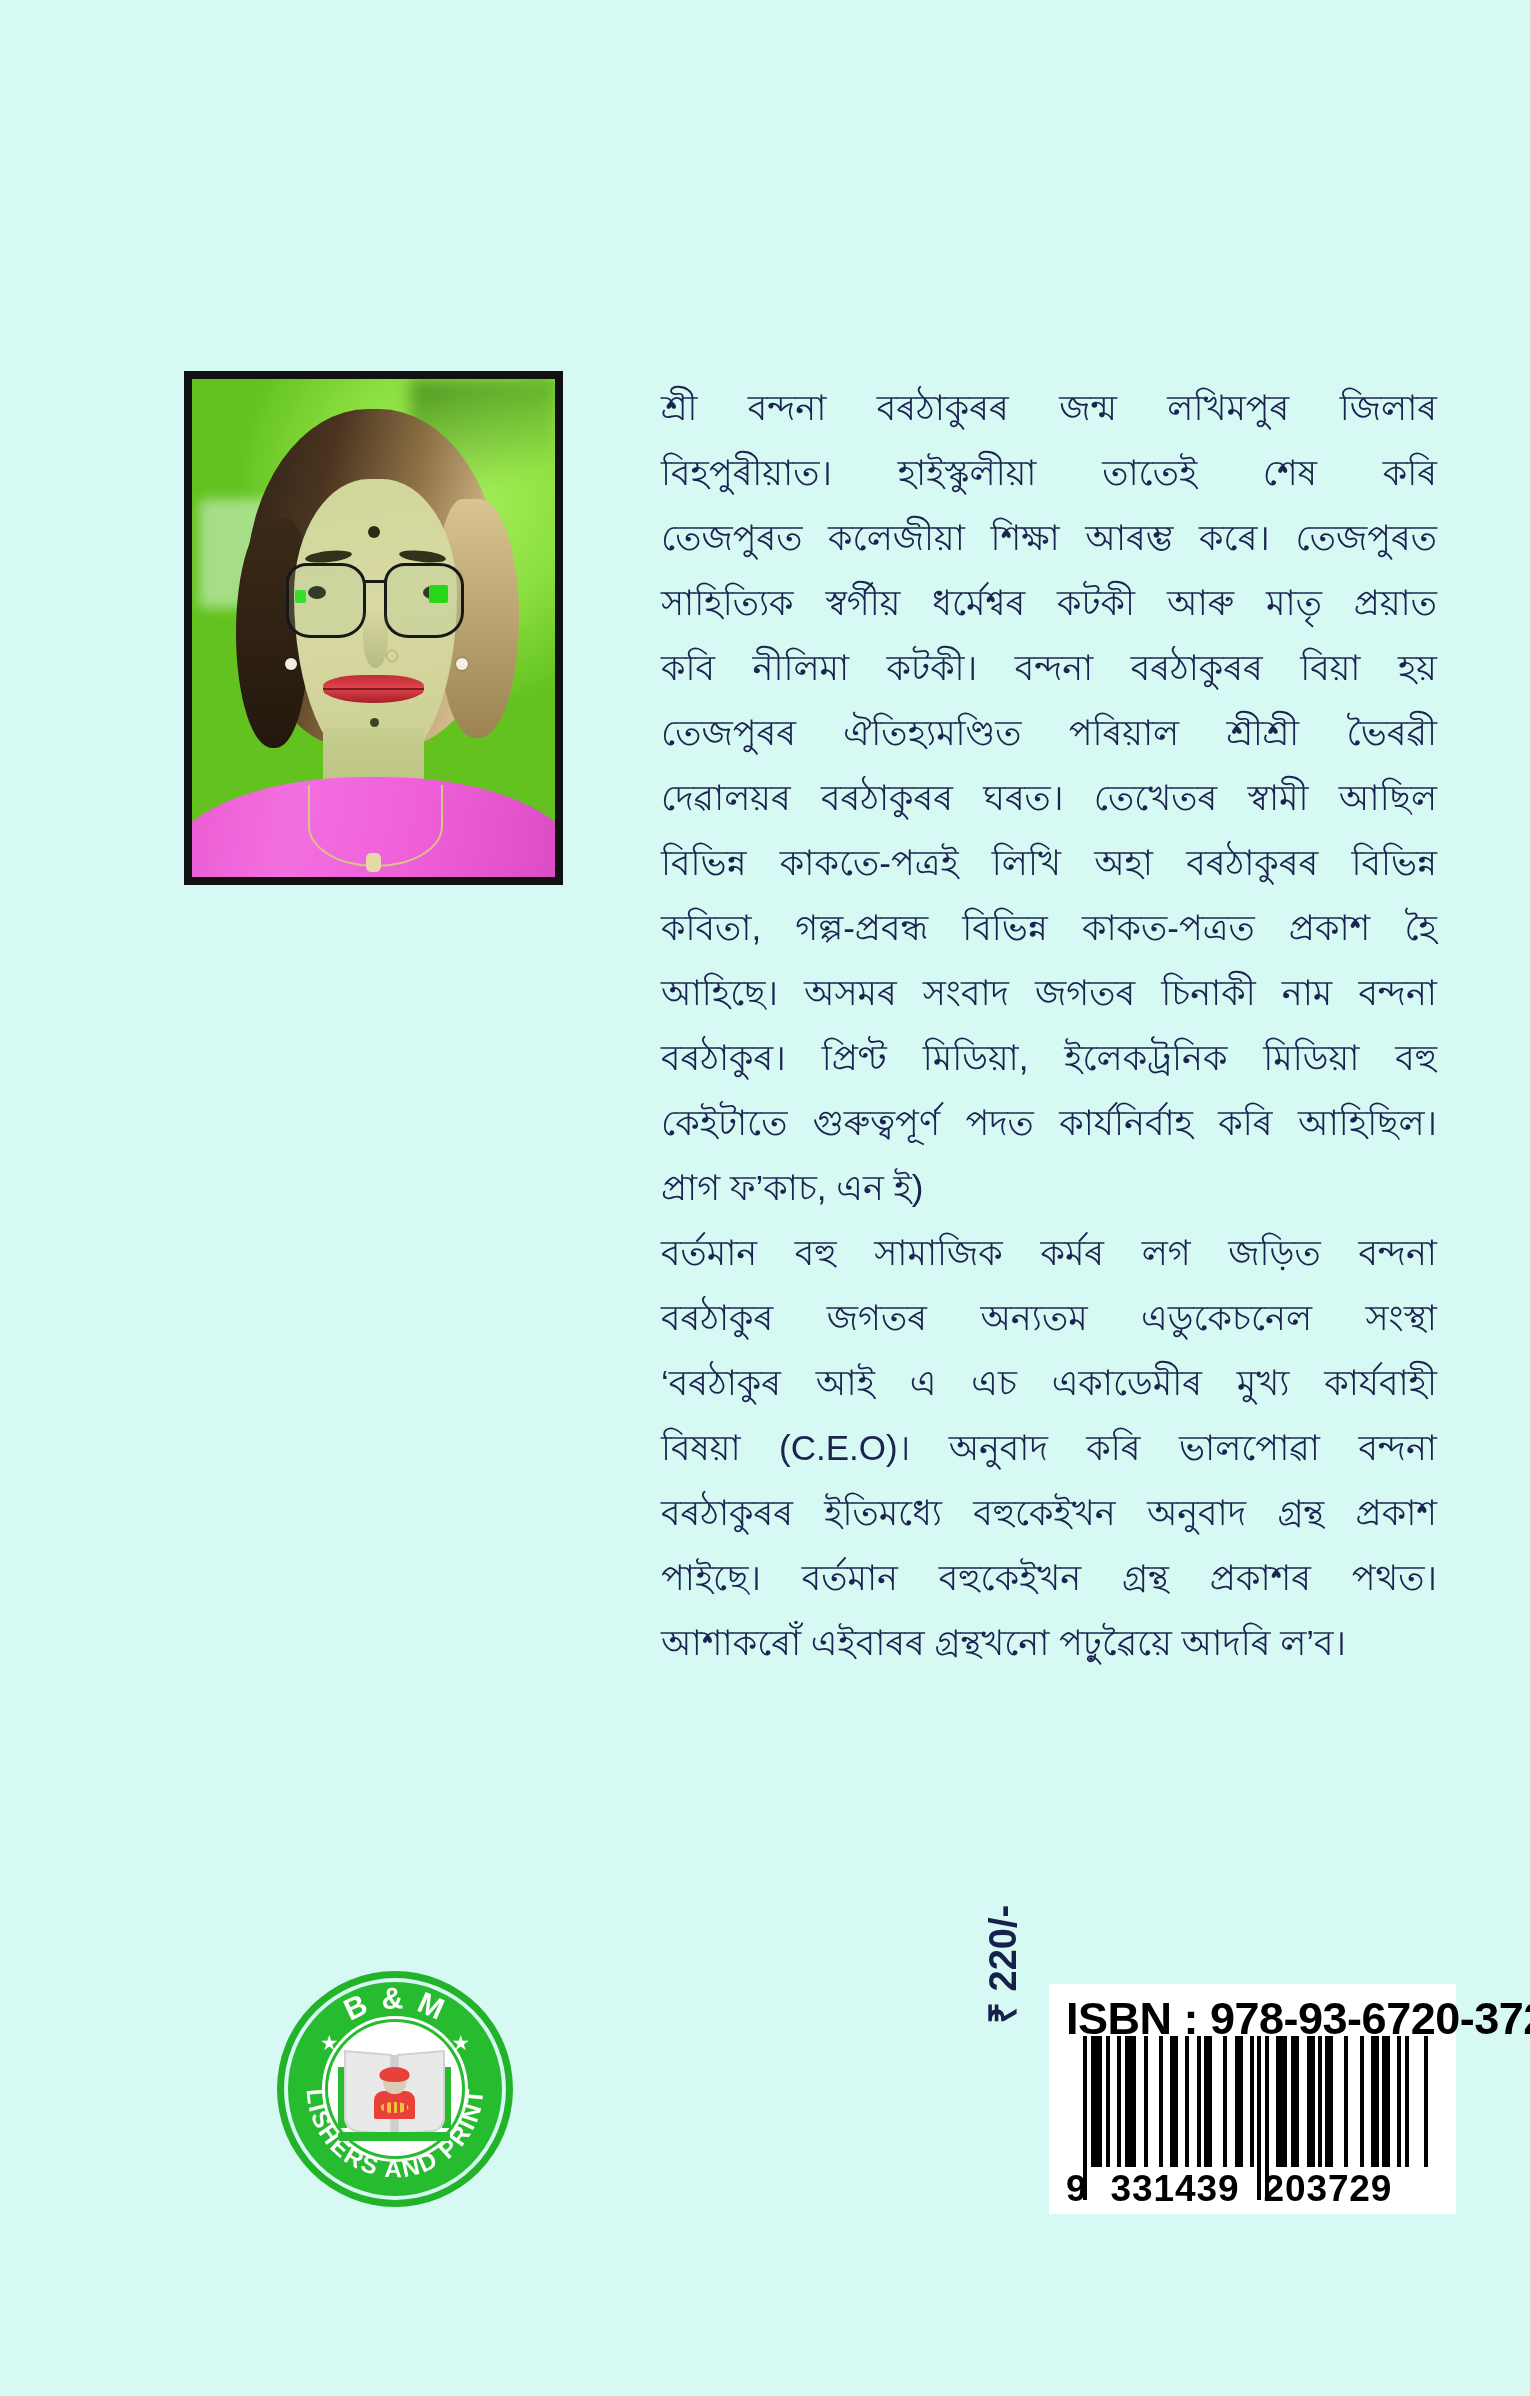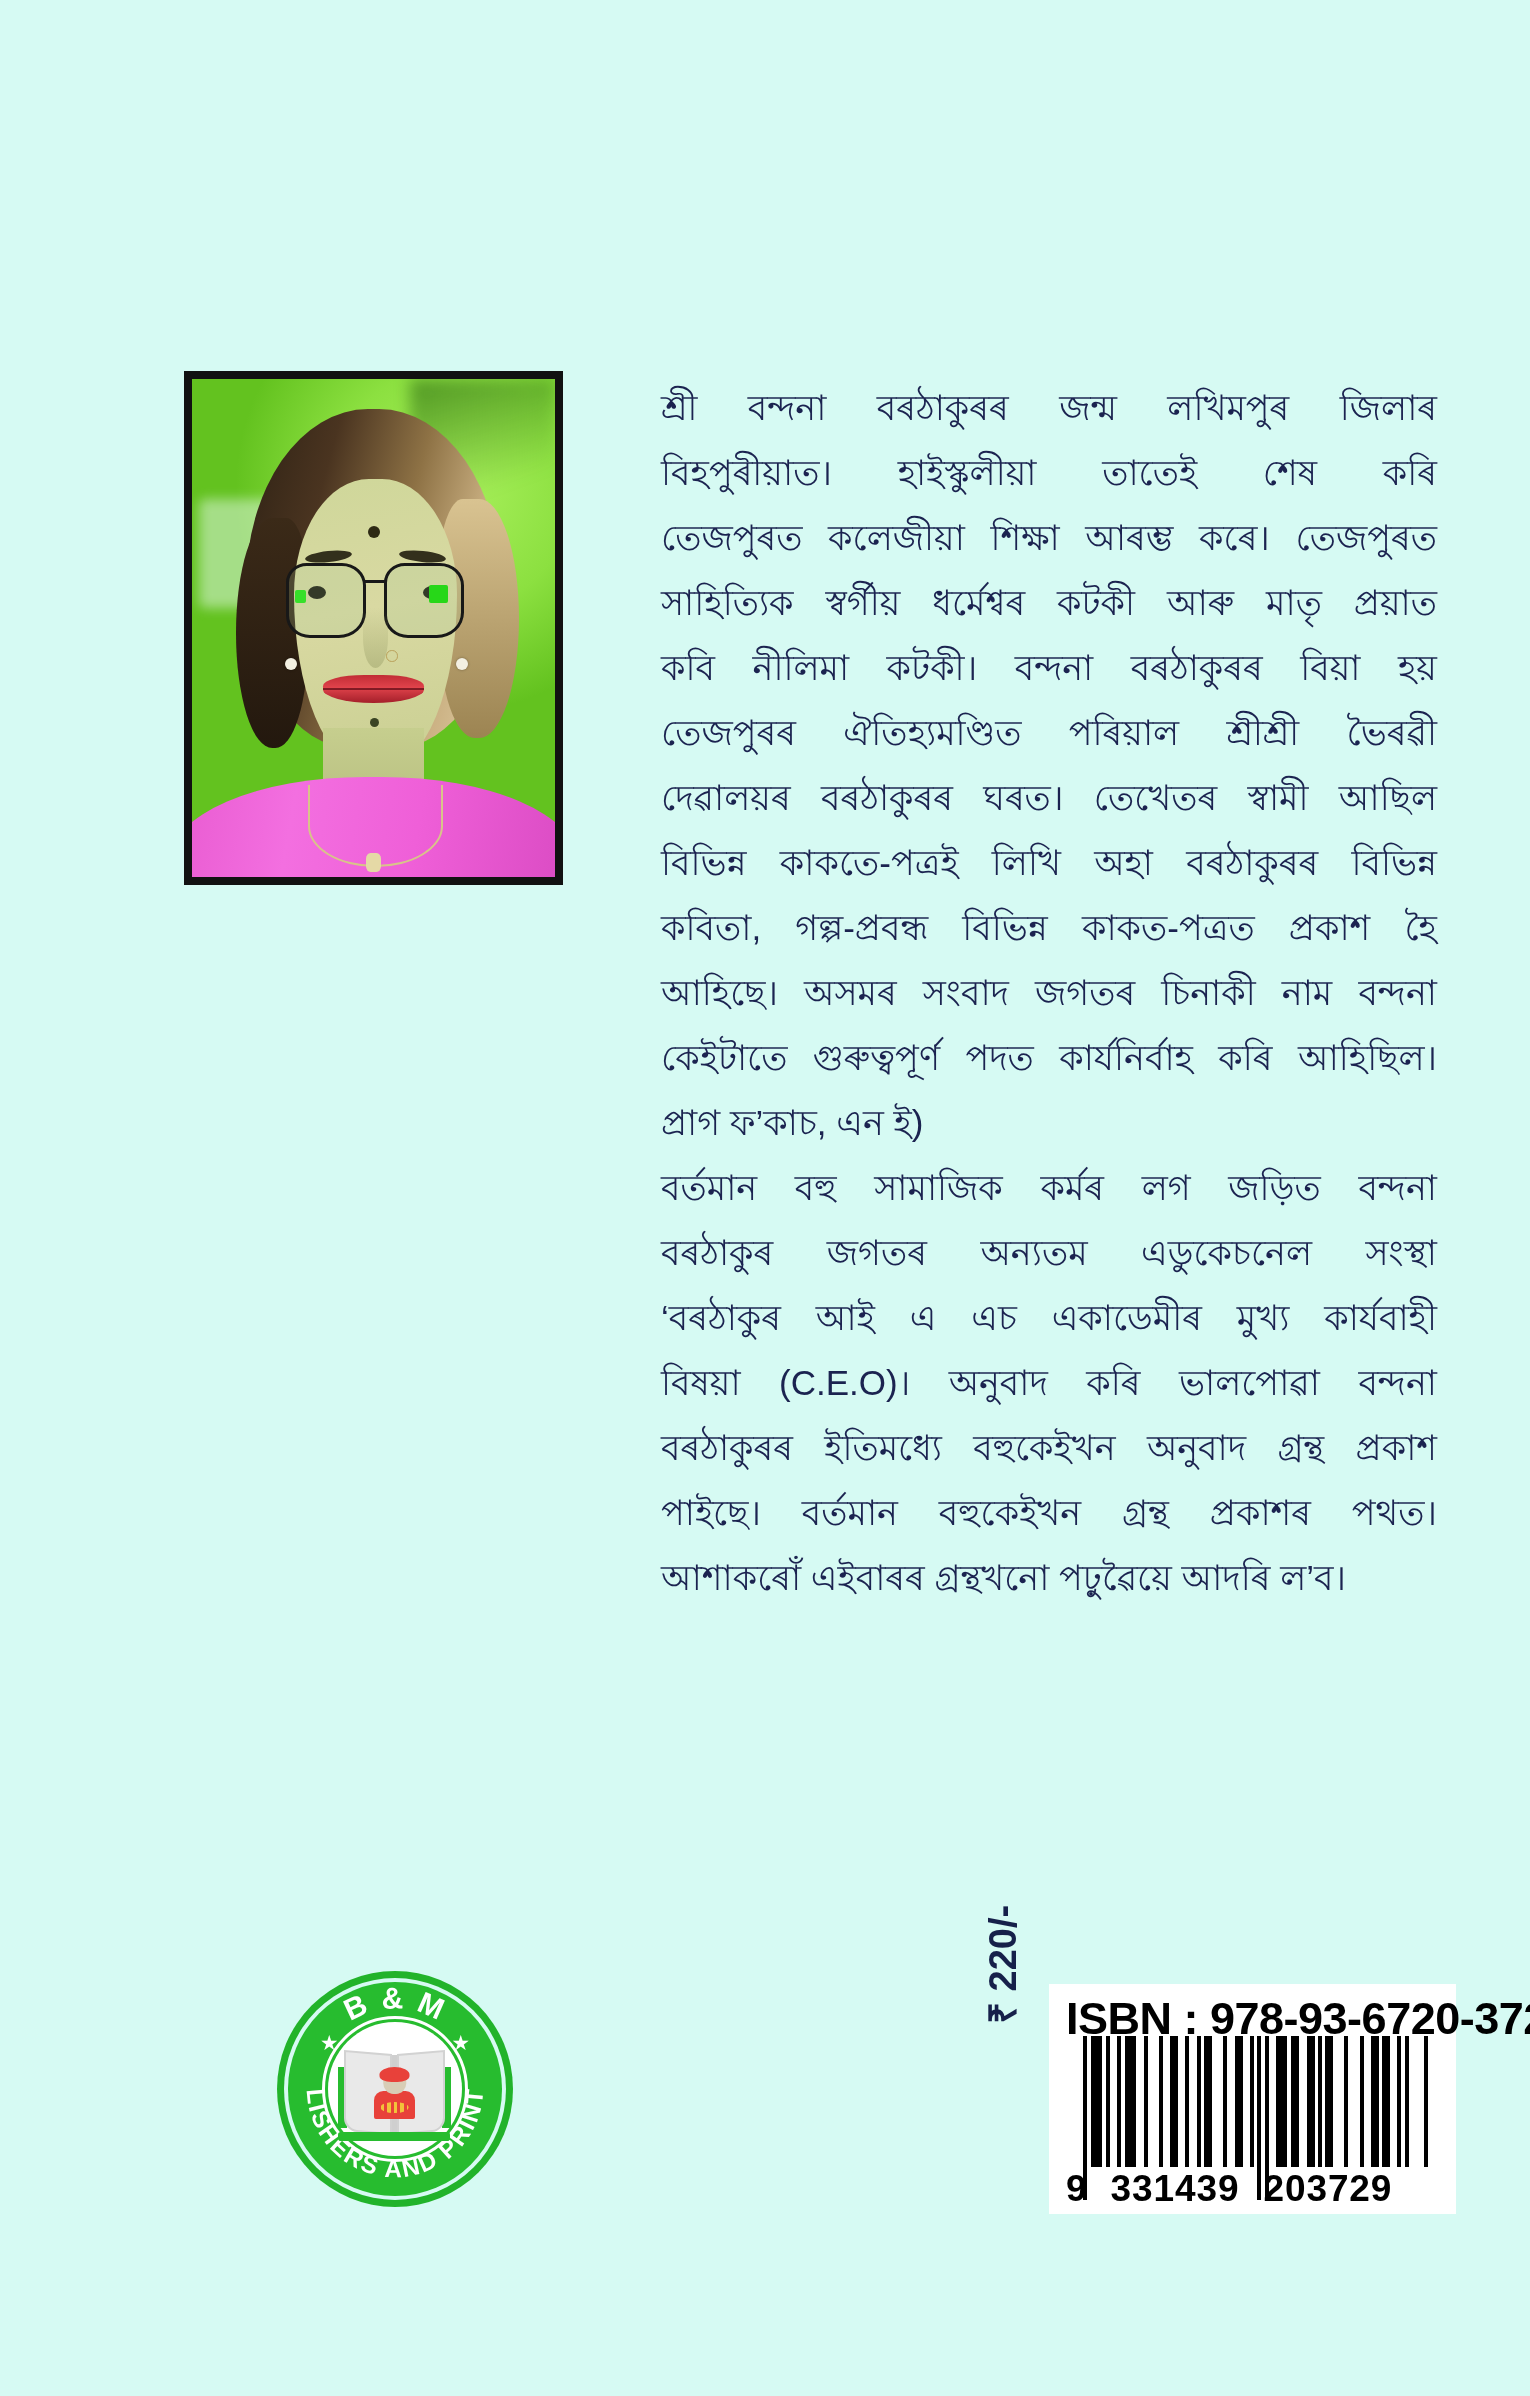--- a/index.html
+++ b/index.html
@@ -555,20 +555,21 @@
     <span class="bio-line">শ্ৰী বন্দনা বৰঠাকুৰৰ জন্ম লখিমপুৰ জিলাৰ</span>
     <span class="bio-line">বিহপুৰীয়াত। হাইস্কুলীয়া তাতেই শেষ কৰি</span>
     <span class="bio-line">তেজপুৰত কলেজীয়া শিক্ষা আৰম্ভ কৰে। তেজপুৰত</span>
     <span class="bio-line">সাহিত্যিক স্বৰ্গীয় ধৰ্মেশ্বৰ কটকী আৰু মাতৃ প্ৰয়াত</span>
     <span class="bio-line">কবি নীলিমা কটকী। বন্দনা বৰঠাকুৰৰ বিয়া হয়</span>
     <span class="bio-line">তেজপুৰৰ ঐতিহ্যমণ্ডিত পৰিয়াল শ্ৰীশ্ৰী ভৈৰৱী</span>
     <span class="bio-line">দেৱালয়ৰ বৰঠাকুৰৰ ঘৰত। তেখেতৰ স্বামী আছিল</span>
     <span class="bio-line">বিভিন্ন কাকতে-পত্ৰই লিখি অহা বৰঠাকুৰৰ বিভিন্ন</span>
     <span class="bio-line">কবিতা, গল্প-প্ৰবন্ধ বিভিন্ন কাকত-পত্ৰত প্ৰকাশ হৈ</span>
     <span class="bio-line">আহিছে। অসমৰ সংবাদ জগতৰ চিনাকী নাম বন্দনা</span>
+    <span class="bio-line">বৰঠাকুৰ। প্ৰিণ্ট মিডিয়া, ইলেকট্ৰনিক মিডিয়া বহু</span>
     <span class="bio-line">কেইটাতে গুৰুত্বপূৰ্ণ পদত কাৰ্যনিৰ্বাহ কৰি আহিছিল।</span>
     <span class="bio-line ragged">প্ৰাগ ফ’কাচ, এন ই)</span>
     <span class="bio-line">বৰ্তমান বহু সামাজিক কৰ্মৰ লগ জড়িত বন্দনা</span>
     <span class="bio-line">বৰঠাকুৰ জগতৰ অন্যতম এডুকেচনেল সংস্থা</span>
     <span class="bio-line">‘বৰঠাকুৰ আই এ এচ একাডেমীৰ মুখ্য কাৰ্যবাহী</span>
     <span class="bio-line">বিষয়া (C.E.O)। অনুবাদ কৰি ভালপোৱা বন্দনা</span>
     <span class="bio-line">বৰঠাকুৰৰ ইতিমধ্যে বহুকেইখন অনুবাদ গ্ৰন্থ প্ৰকাশ</span>
     <span class="bio-line">পাইছে। বৰ্তমান বহুকেইখন গ্ৰন্থ প্ৰকাশৰ পথত।</span>
     <span class="bio-line last">আশাকৰোঁ এইবাৰৰ গ্ৰন্থখনো পঢ়ুৱৈয়ে আদৰি ল’ব।</span>
   </div>

